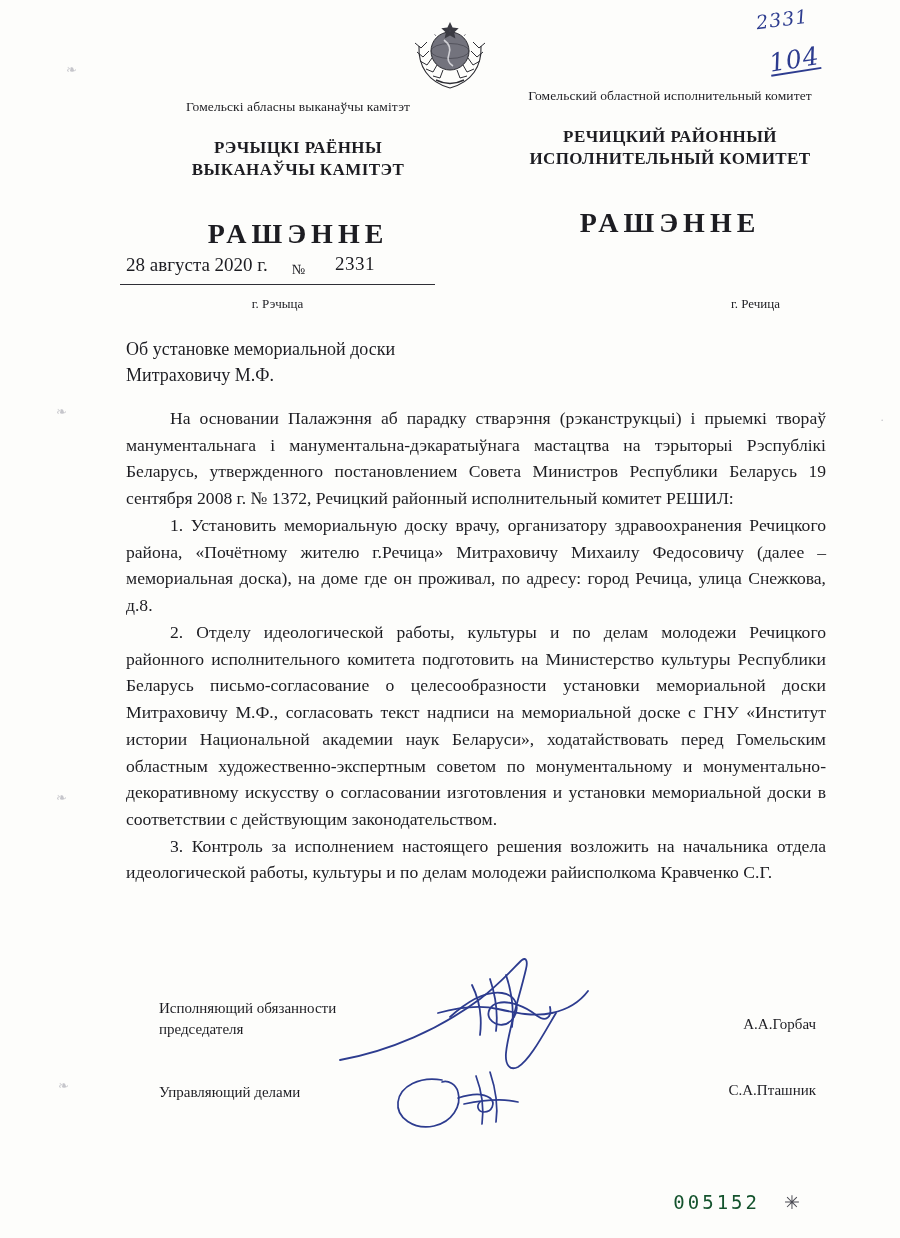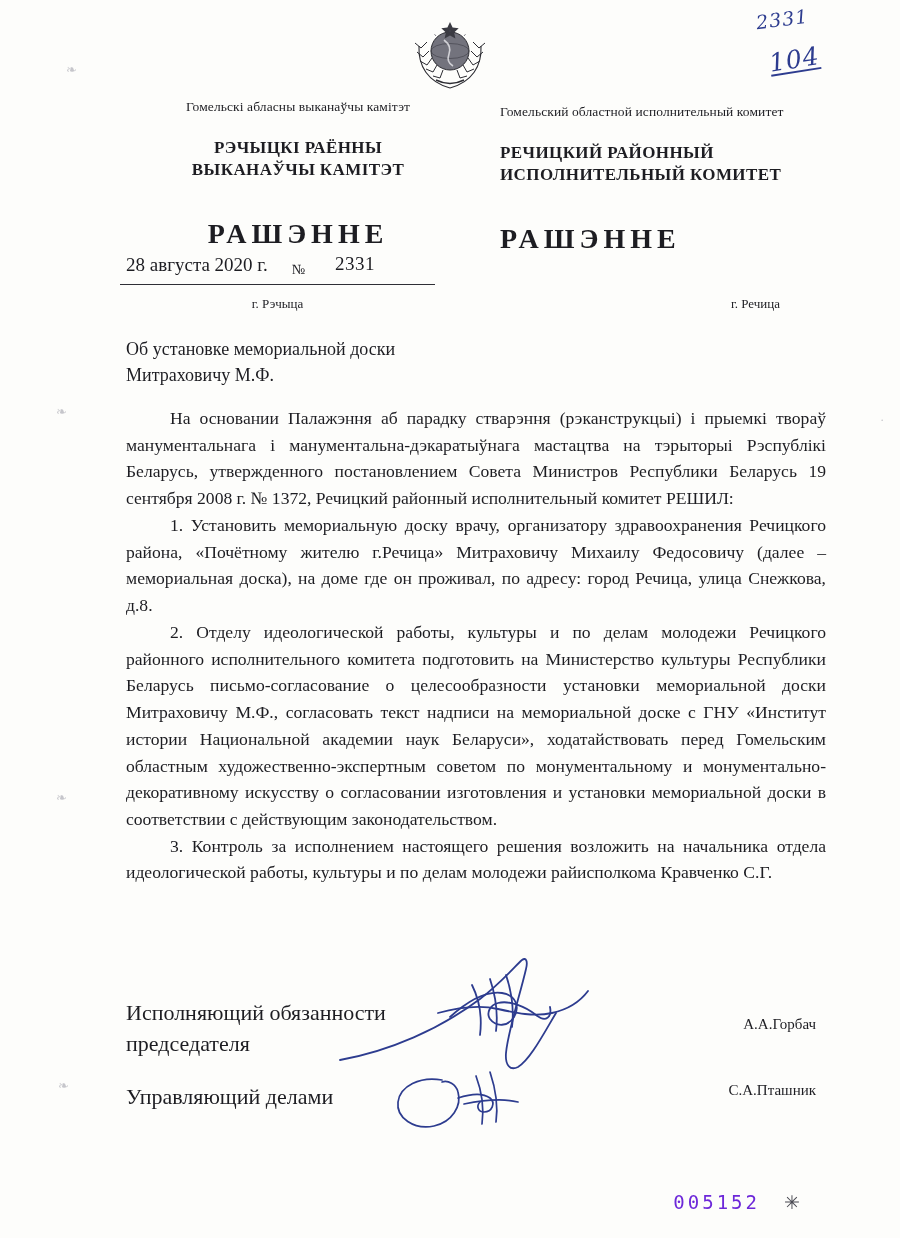--- a/index.html
+++ b/index.html
@@ -66,24 +66,24 @@
   
   .hdr-left {
     position: absolute;
     top: 99px;
     left: 148px;
     width: 300px;
     text-align: center;
   }
   .hdr-right {
     position: absolute;
-    top: 104px;
+    top: 88px;
     left: 500px;
     width: 340px;
-    text-align: left;
+    text-align: center;
   }
   .org-small {
     font-size: 13.5px;
     letter-spacing: .1px;
     white-space: nowrap;
   }
   .org-big {
     font-weight: 700;
     font-size: 17px;
     line-height: 1.32;
@@ -171,25 +171,26 @@
 
   
   .sig-block {
     position: absolute;
     left: 126px;
     width: 700px;
   }
   #sig-1 { top: 998px; }
   #sig-2 { top: 1082px; }
   .sig-role {
-    font-size: 22px;
+    font-size: 15px;
     line-height: 1.4;
     display: inline-block;
     vertical-align: top;
     width: 420px;
+    margin-left: 33px;
   }
   .sig-name {
     font-size: 15px;
     position: absolute;
     right: 10px;
     top: 18px;
     white-space: nowrap;
   }
   #sig-2 .sig-name { top: 0px; }
 
@@ -202,21 +203,21 @@
   #scribble-2 { left: 380px; top: 1058px; }
 
   
   .footer-number {
     position: absolute;
     bottom: 25px;
     right: 140px;
     font-family: "DejaVu Sans Mono", monospace;
     font-size: 19px;
     letter-spacing: 3px;
-    color: #6d28d9;
+    color: #14532d;
   }
   .footer-mark {
     position: absolute;
     bottom: 24px;
     right: 100px;
     font-size: 19px;
     color: #4a4a52;
   }
 </style>
 </head>

